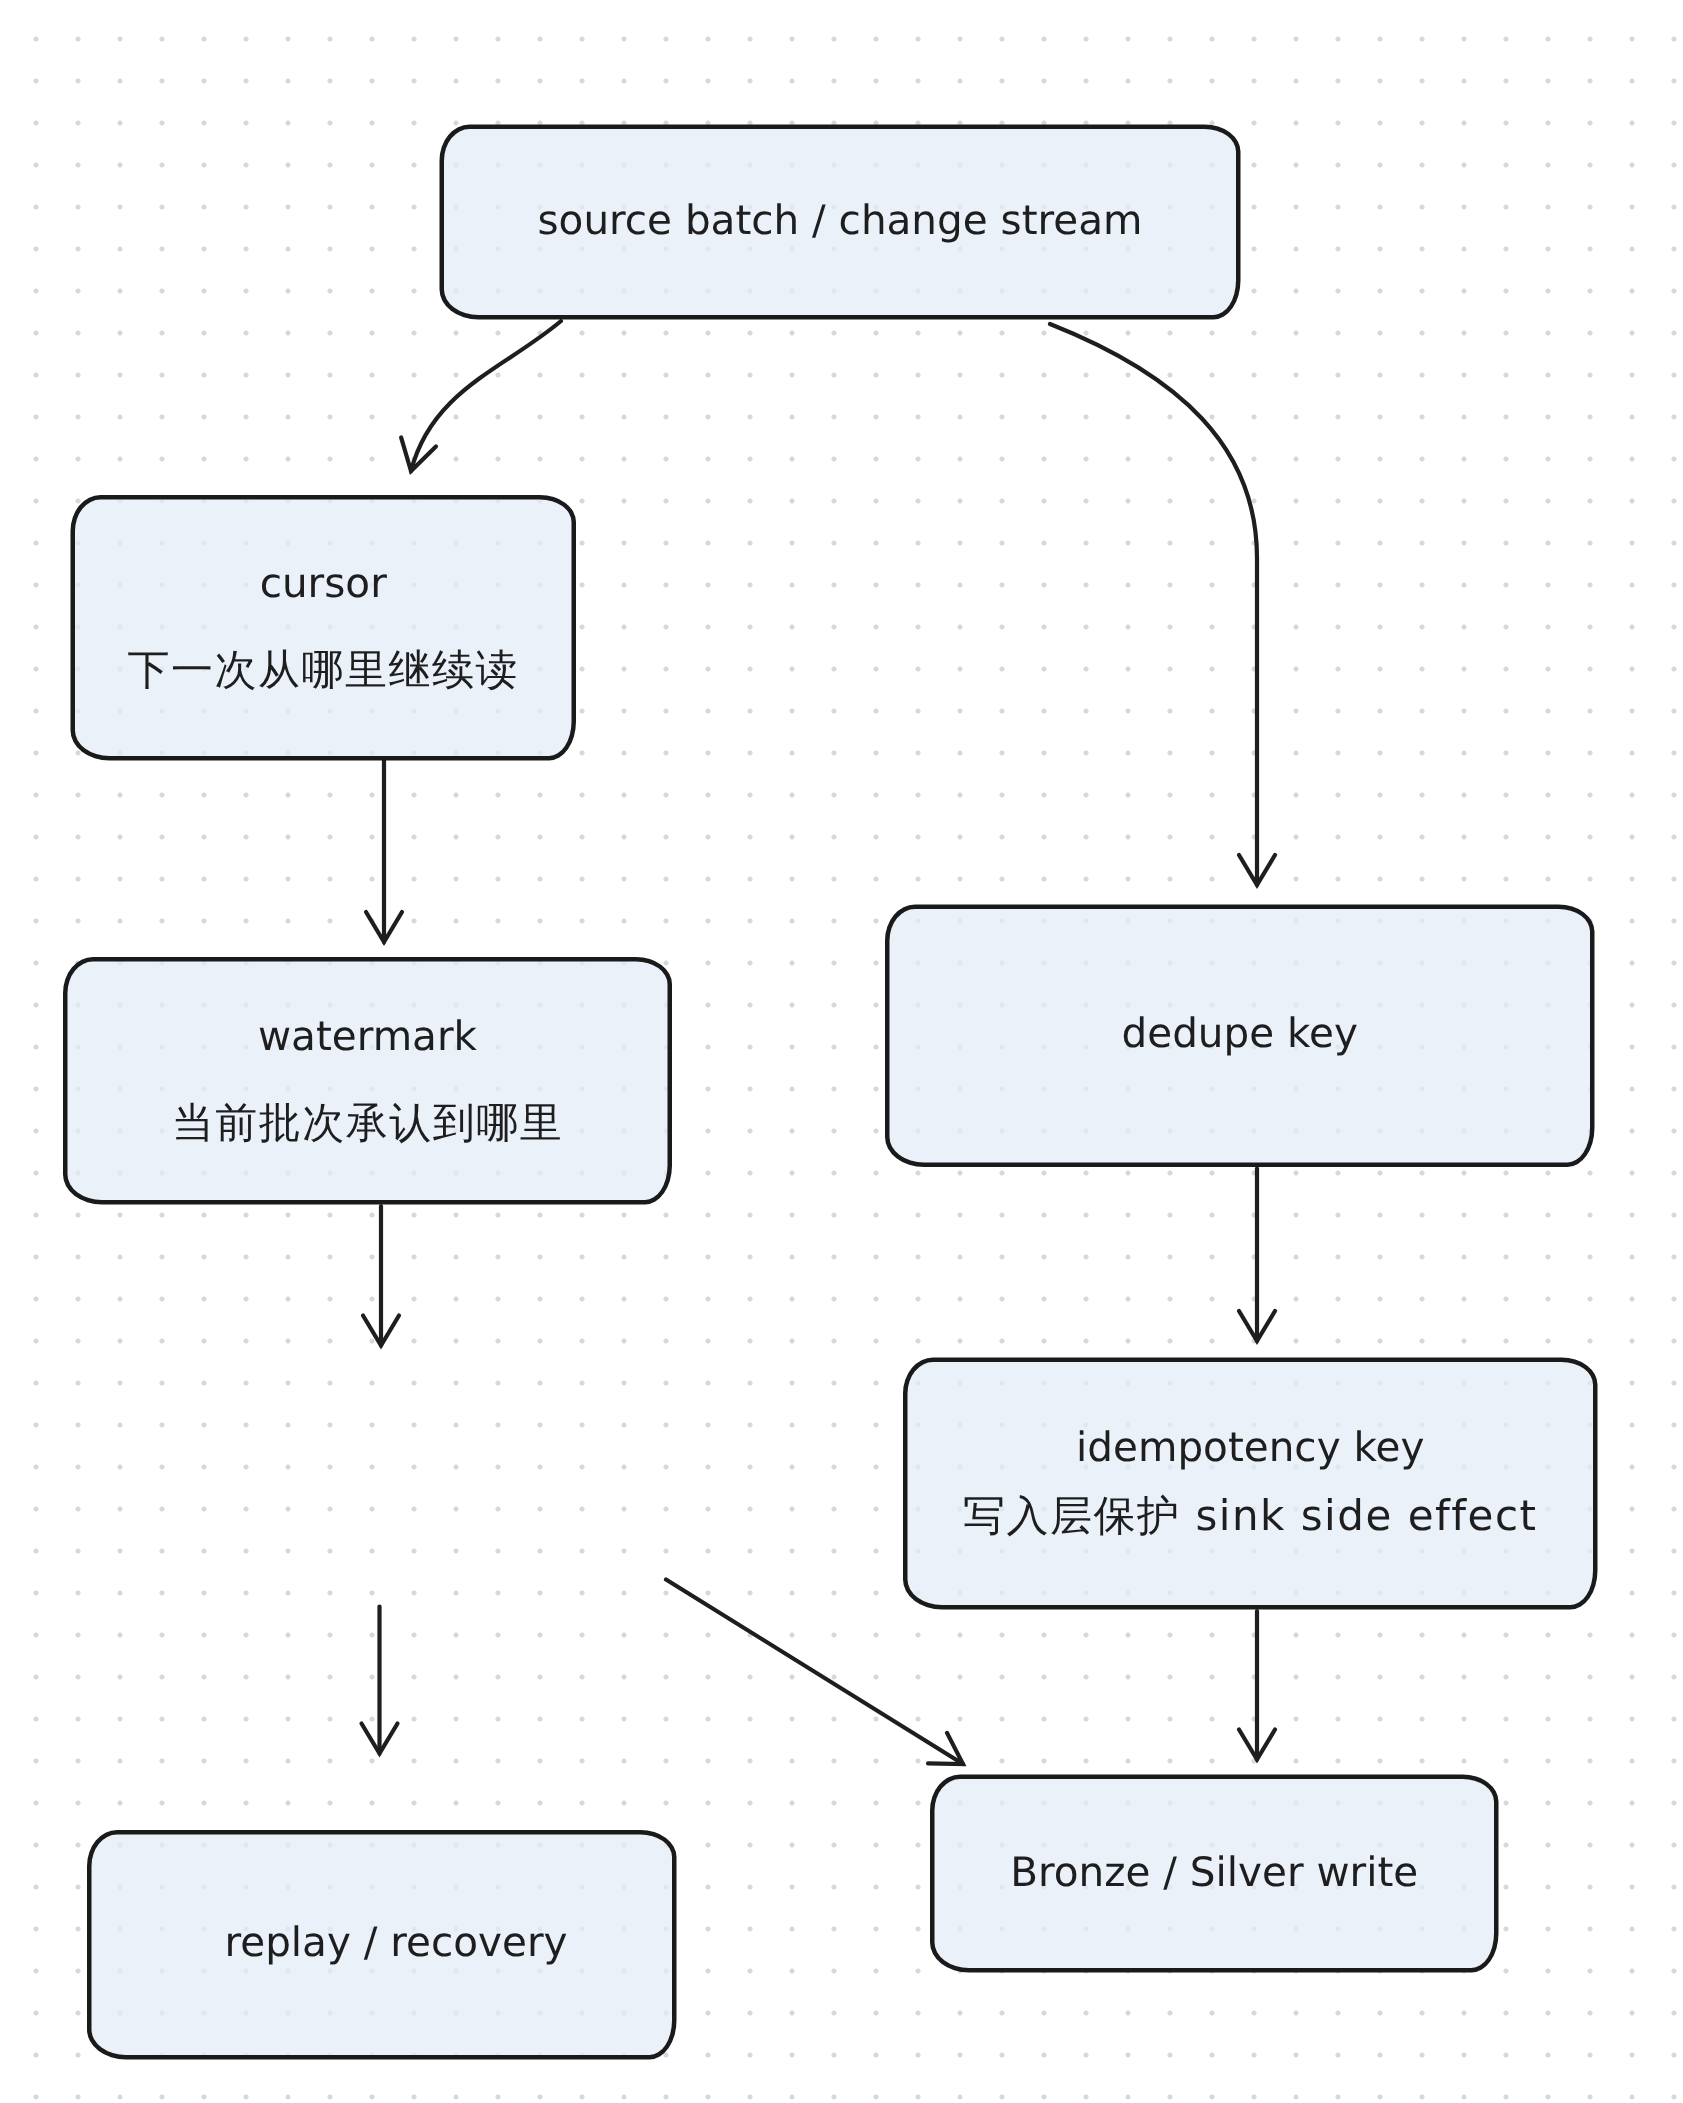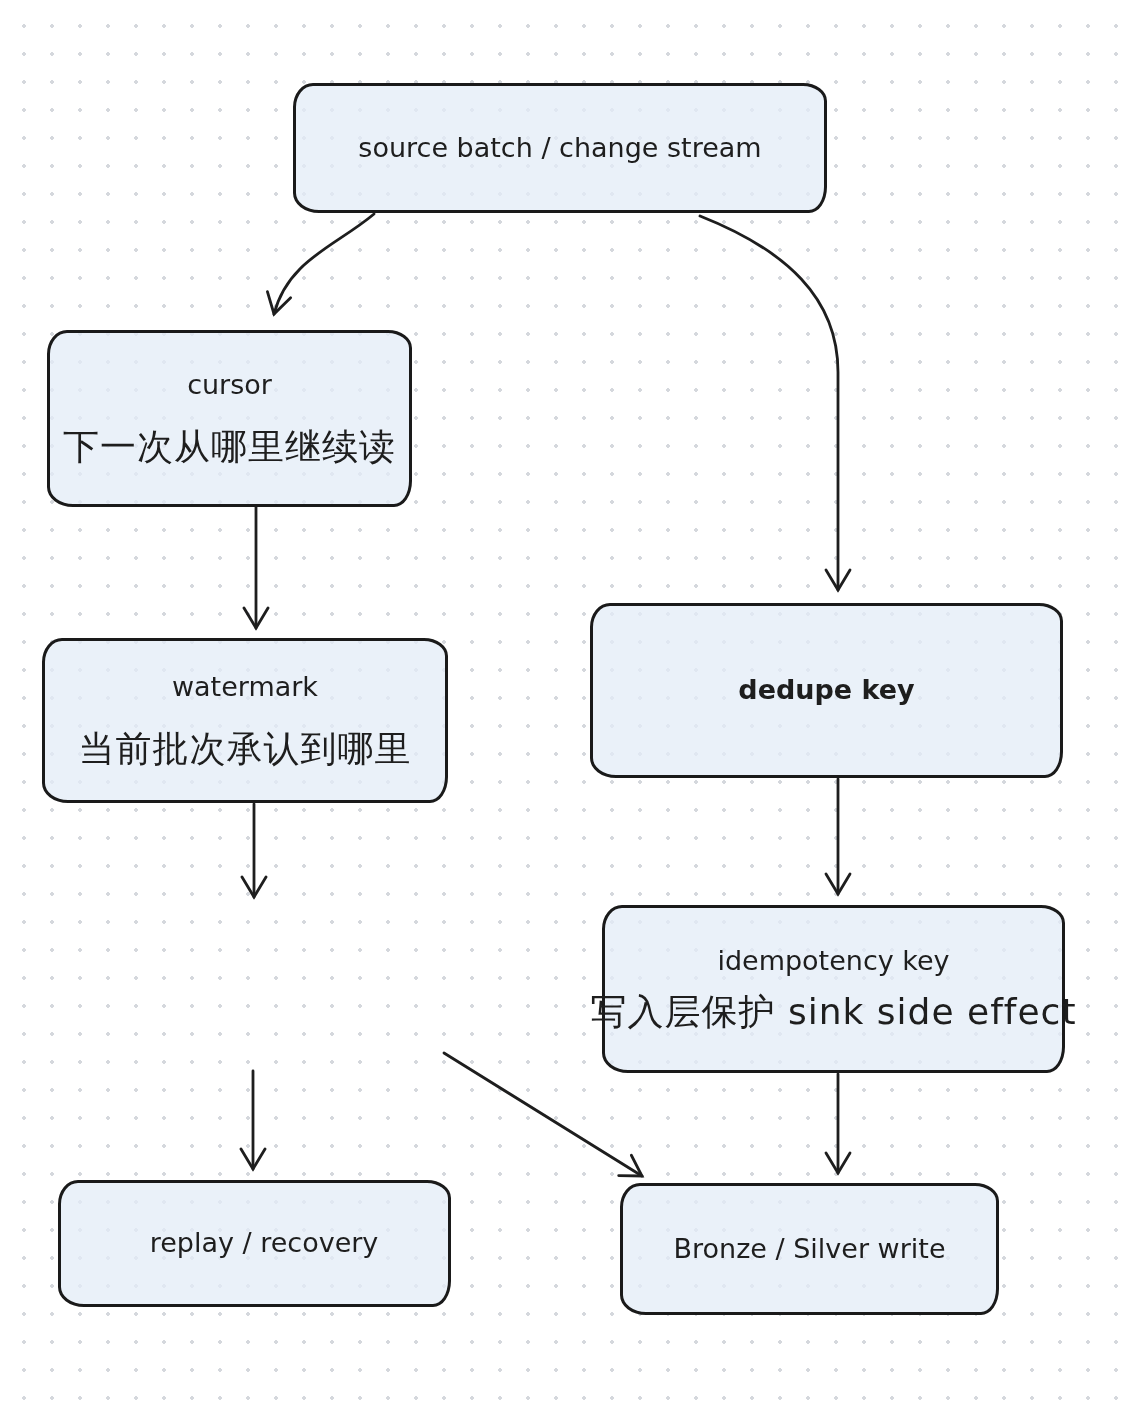--- a/index.html
+++ b/index.html
@@ -47,34 +47,34 @@
     color: #1e1e1e;
     text-align: right;
     padding: 8px 14px;
   }
   .box-title {
     font-size: 27px;
     line-height: 1.2;
     white-space: nowrap;
   }
   .box-subtitle {
-    font-size: 36px;
+    font-size: 28px;
     line-height: 1.2;
     letter-spacing: 1px;
     white-space: nowrap;
   }
   .box-subtitle:empty { display: none; }
 
   
   .n-source      { left: 293px; top: 83px;   width: 534px; height: 130px; }
-  .n-cursor      { left: 47px;  top: 330px;  width: 365px; height: 177px; }
+  .n-cursor      { left: 47px;  top: 330px;  width: 337px; height: 177px; }
   .n-watermark   { left: 42px;  top: 638px;  width: 406px; height: 165px; }
   .n-checkpoint  { left: 40px;  top: 907px;  width: 401px; height: 163px; }
-  .n-replay      { left: 58px;  top: 1180px; width: 393px; height: 127px; padding-left: 33px; }
-  .n-dedupe      { left: 590px; top: 603px;  width: 473px; height: 175px; font-weight: bold; }
+  .n-replay      { left: 58px;  top: 1220px; width: 393px; height: 153px; padding-left: 33px; }
+  .n-dedupe      { left: 590px; top: 603px;  width: 473px; height: 175px; }
   .n-idempotency { left: 602px; top: 905px;  width: 463px; height: 168px; gap: 12px; }
   .n-bronze      { left: 620px; top: 1183px; width: 379px; height: 132px; }
 </style>
 </head>
 <body>
 
 <div class="canvas">
 
   <svg class="edges" viewBox="0 0 1122 1402" xmlns="http://www.w3.org/2000/svg">
     <defs>

